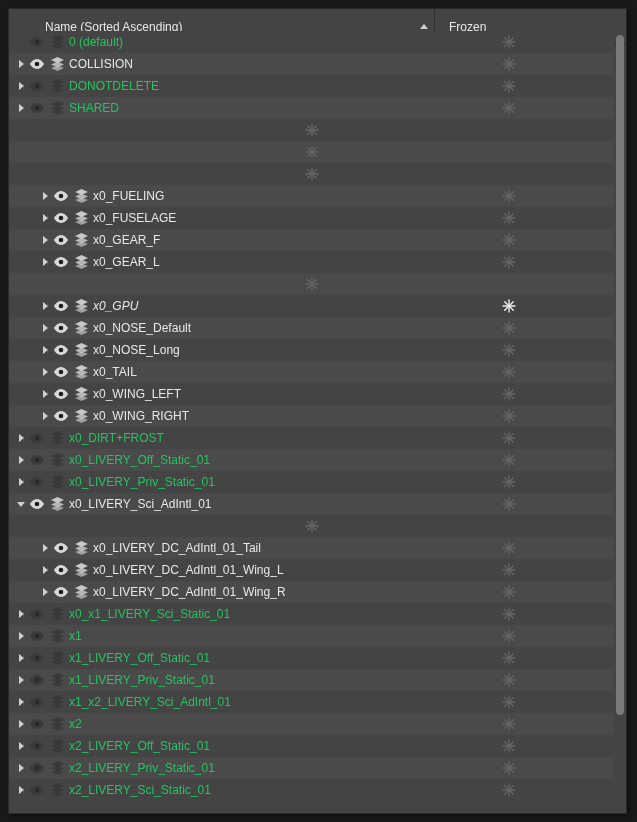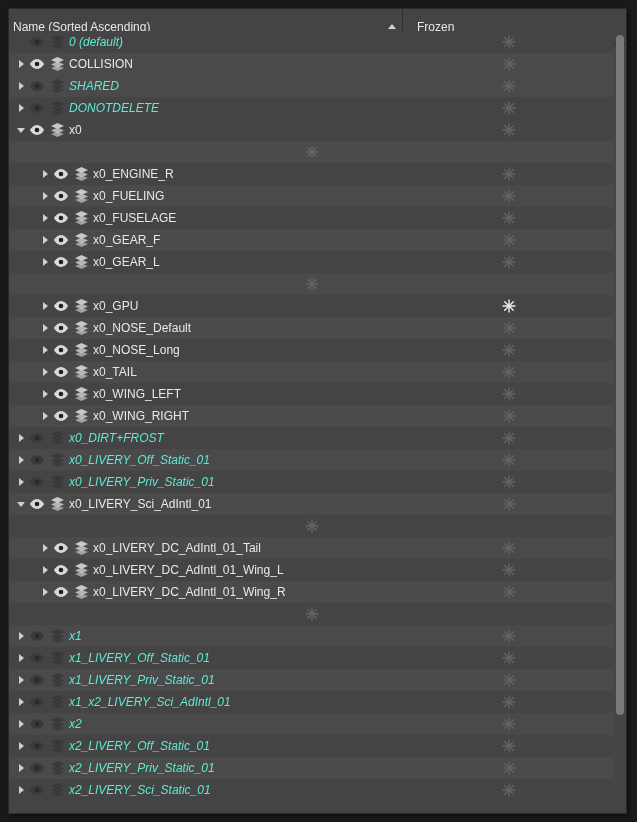--- a/index.html
+++ b/index.html
@@ -19,20 +19,21 @@
     width: 619px;
     height: 806px;
     position: relative;
     box-shadow: 2px 2px 6px rgba(0,0,0,0.5);
   }
   .header {
     display: flex;
     height: 36px;
     background: #444444;
     border-bottom: 1px solid #2f2f2f;
+    padding-left: 32px;
   }
   .header-name {
     flex: 0 0 394px;
     display: flex;
     align-items: center;
     justify-content: space-between;
     padding: 0 6px 0 4px;
     color: #e8e8e8;
     border-right: 1px solid #2f2f2f;
     cursor: pointer;
@@ -110,23 +111,23 @@
     height: 16px;
     flex-shrink: 0;
     margin: 0 4px 0 2px;
     cursor: pointer;
     display:flex;align-items:center;justify-content:center;
   }
   .label {
     white-space: nowrap;
     cursor: pointer;
   }
-  .label.dim { color: #5eead4; font-style: italic; }
+  .label.dim { color: #22c55e; }
   .label.bright { color: #e8e8e8; }
-  .label.italic { }
+  .label.italic { font-style: italic; }
   .frozen-cell {
     flex: 1;
     display: flex;
     align-items: center;
     justify-content: center;
     height: 100%;
   }
   .freeze {
     cursor: pointer;
     display:flex;align-items:center;justify-content:center;
@@ -227,20 +228,54 @@
     <g stroke="#646464" stroke-width="1.4" stroke-linecap="round">
       <line x1="7" y1="1" x2="7" y2="13"></line>
       <line x1="1" y1="7" x2="13" y2="7"></line>
       <line x1="2.7" y1="2.7" x2="11.3" y2="11.3"></line>
       <line x1="11.3" y1="2.7" x2="2.7" y2="11.3"></line>
     </g>
   </svg>
           </div>
         </div>
       </div>
+      <div class="row reg">
+        <div class="name-cell">
+          <div class="indent" style="width: 6px;"></div>
+          <div class="arrow">
+            <div class="arrow-right"></div>
+          </div>
+          <div class="eye">
+            <svg width="16" height="12" viewBox="0 0 16 12">
+    <path d="M8 1 C4 1 1.5 5 1 6 C1.5 7 4 11 8 11 C12 11 14.5 7 15 6 C14.5 5 12 1 8 1 Z" fill="#3a3a3a"></path>
+    <circle cx="8" cy="6" r="2.3" fill="#2a2a2a"></circle>
+  </svg>
+          </div>
+          <div class="layers">
+            <svg width="15" height="14" viewBox="0 0 15 14">
+    <path d="M7.5 0 L14 3 L7.5 6 L1 3 Z" fill="#383838"></path>
+    <path d="M7.5 4.5 L14 7.5 L7.5 10.5 L1 7.5 Z" fill="#383838" opacity="0.85"></path>
+    <path d="M7.5 8.5 L14 11 L7.5 14 L1 11 Z" fill="#383838" opacity="0.7"></path>
+  </svg>
+          </div>
+          <span class="label dim">DONOTDELETE</span>
+        </div>
+        <div class="frozen-cell">
+          <div class="freeze">
+            <svg width="14" height="14" viewBox="0 0 14 14">
+    <g stroke="#646464" stroke-width="1.4" stroke-linecap="round">
+      <line x1="7" y1="1" x2="7" y2="13"></line>
+      <line x1="1" y1="7" x2="13" y2="7"></line>
+      <line x1="2.7" y1="2.7" x2="11.3" y2="11.3"></line>
+      <line x1="11.3" y1="2.7" x2="2.7" y2="11.3"></line>
+    </g>
+  </svg>
+          </div>
+        </div>
+      </div>
       <div class="row alt">
         <div class="name-cell">
           <div class="indent" style="width: 6px;"></div>
           <div class="arrow">
             <div class="arrow-right"></div>
           </div>
           <div class="eye">
             <svg width="16" height="12" viewBox="0 0 16 12">
     <path d="M8 1 C4 1 1.5 5 1 6 C1.5 7 4 11 8 11 C12 11 14.5 7 15 6 C14.5 5 12 1 8 1 Z" fill="#3a3a3a"></path>
     <circle cx="8" cy="6" r="2.3" fill="#2a2a2a"></circle>
@@ -262,742 +297,688 @@
       <line x1="7" y1="1" x2="7" y2="13"></line>
       <line x1="1" y1="7" x2="13" y2="7"></line>
       <line x1="2.7" y1="2.7" x2="11.3" y2="11.3"></line>
       <line x1="11.3" y1="2.7" x2="2.7" y2="11.3"></line>
     </g>
   </svg>
           </div>
         </div>
       </div>
       <div class="row reg">
-        <div class="name-cell">
-          <div class="indent" style="width: 6px;"></div>
-          <div class="arrow">
-            <div class="arrow-right"></div>
-          </div>
-          <div class="eye">
-            <svg width="16" height="12" viewBox="0 0 16 12">
-    <path d="M8 1 C4 1 1.5 5 1 6 C1.5 7 4 11 8 11 C12 11 14.5 7 15 6 C14.5 5 12 1 8 1 Z" fill="#3a3a3a"></path>
-    <circle cx="8" cy="6" r="2.3" fill="#2a2a2a"></circle>
-  </svg>
-          </div>
-          <div class="layers">
-            <svg width="15" height="14" viewBox="0 0 15 14">
-    <path d="M7.5 0 L14 3 L7.5 6 L1 3 Z" fill="#383838"></path>
-    <path d="M7.5 4.5 L14 7.5 L7.5 10.5 L1 7.5 Z" fill="#383838" opacity="0.85"></path>
-    <path d="M7.5 8.5 L14 11 L7.5 14 L1 11 Z" fill="#383838" opacity="0.7"></path>
-  </svg>
-          </div>
-          <span class="label dim">DONOTDELETE</span>
-        </div>
-        <div class="frozen-cell">
-          <div class="freeze">
-            <svg width="14" height="14" viewBox="0 0 14 14">
-    <g stroke="#646464" stroke-width="1.4" stroke-linecap="round">
-      <line x1="7" y1="1" x2="7" y2="13"></line>
-      <line x1="1" y1="7" x2="13" y2="7"></line>
-      <line x1="2.7" y1="2.7" x2="11.3" y2="11.3"></line>
-      <line x1="11.3" y1="2.7" x2="2.7" y2="11.3"></line>
-    </g>
-  </svg>
-          </div>
-        </div>
-      </div>
-      <div class="row reg">
+        <div class="frozen-cell">
+          <div class="freeze">
+            <svg width="14" height="14" viewBox="0 0 14 14">
+    <g stroke="#646464" stroke-width="1.4" stroke-linecap="round">
+      <line x1="7" y1="1" x2="7" y2="13"></line>
+      <line x1="1" y1="7" x2="13" y2="7"></line>
+      <line x1="2.7" y1="2.7" x2="11.3" y2="11.3"></line>
+      <line x1="11.3" y1="2.7" x2="2.7" y2="11.3"></line>
+    </g>
+  </svg>
+          </div>
+        </div>
+      </div>
+      <div class="row alt">
+        <div class="frozen-cell">
+          <div class="freeze">
+            <svg width="14" height="14" viewBox="0 0 14 14">
+    <g stroke="#646464" stroke-width="1.4" stroke-linecap="round">
+      <line x1="7" y1="1" x2="7" y2="13"></line>
+      <line x1="1" y1="7" x2="13" y2="7"></line>
+      <line x1="2.7" y1="2.7" x2="11.3" y2="11.3"></line>
+      <line x1="11.3" y1="2.7" x2="2.7" y2="11.3"></line>
+    </g>
+  </svg>
+          </div>
+        </div>
+      </div>
+      <div class="row reg">
+        <div class="frozen-cell">
+          <div class="freeze">
+            <svg width="14" height="14" viewBox="0 0 14 14">
+    <g stroke="#646464" stroke-width="1.4" stroke-linecap="round">
+      <line x1="7" y1="1" x2="7" y2="13"></line>
+      <line x1="1" y1="7" x2="13" y2="7"></line>
+      <line x1="2.7" y1="2.7" x2="11.3" y2="11.3"></line>
+      <line x1="11.3" y1="2.7" x2="2.7" y2="11.3"></line>
+    </g>
+  </svg>
+          </div>
+        </div>
+      </div>
+      <div class="row alt">
+        <div class="name-cell">
+          <div class="indent" style="width: 30px;"></div>
+          <div class="arrow">
+            <div class="arrow-right"></div>
+          </div>
+          <div class="eye">
+            <svg width="16" height="12" viewBox="0 0 16 12">
+    <path d="M8 1 C4 1 1.5 5 1 6 C1.5 7 4 11 8 11 C12 11 14.5 7 15 6 C14.5 5 12 1 8 1 Z" fill="#d8d8d8"></path>
+    <circle cx="8" cy="6" r="2.3" fill="#1f1f1f"></circle>
+  </svg>
+          </div>
+          <div class="layers">
+            <svg width="15" height="14" viewBox="0 0 15 14">
+    <path d="M7.5 0 L14 3 L7.5 6 L1 3 Z" fill="#c8c8c8"></path>
+    <path d="M7.5 4.5 L14 7.5 L7.5 10.5 L1 7.5 Z" fill="#c8c8c8" opacity="0.85"></path>
+    <path d="M7.5 8.5 L14 11 L7.5 14 L1 11 Z" fill="#c8c8c8" opacity="0.7"></path>
+  </svg>
+          </div>
+          <span class="label bright">x0_FUELING</span>
+        </div>
+        <div class="frozen-cell">
+          <div class="freeze">
+            <svg width="14" height="14" viewBox="0 0 14 14">
+    <g stroke="#646464" stroke-width="1.4" stroke-linecap="round">
+      <line x1="7" y1="1" x2="7" y2="13"></line>
+      <line x1="1" y1="7" x2="13" y2="7"></line>
+      <line x1="2.7" y1="2.7" x2="11.3" y2="11.3"></line>
+      <line x1="11.3" y1="2.7" x2="2.7" y2="11.3"></line>
+    </g>
+  </svg>
+          </div>
+        </div>
+      </div>
+      <div class="row reg">
+        <div class="name-cell">
+          <div class="indent" style="width: 30px;"></div>
+          <div class="arrow">
+            <div class="arrow-right"></div>
+          </div>
+          <div class="eye">
+            <svg width="16" height="12" viewBox="0 0 16 12">
+    <path d="M8 1 C4 1 1.5 5 1 6 C1.5 7 4 11 8 11 C12 11 14.5 7 15 6 C14.5 5 12 1 8 1 Z" fill="#d8d8d8"></path>
+    <circle cx="8" cy="6" r="2.3" fill="#1f1f1f"></circle>
+  </svg>
+          </div>
+          <div class="layers">
+            <svg width="15" height="14" viewBox="0 0 15 14">
+    <path d="M7.5 0 L14 3 L7.5 6 L1 3 Z" fill="#c8c8c8"></path>
+    <path d="M7.5 4.5 L14 7.5 L7.5 10.5 L1 7.5 Z" fill="#c8c8c8" opacity="0.85"></path>
+    <path d="M7.5 8.5 L14 11 L7.5 14 L1 11 Z" fill="#c8c8c8" opacity="0.7"></path>
+  </svg>
+          </div>
+          <span class="label bright">x0_FUSELAGE</span>
+        </div>
+        <div class="frozen-cell">
+          <div class="freeze">
+            <svg width="14" height="14" viewBox="0 0 14 14">
+    <g stroke="#646464" stroke-width="1.4" stroke-linecap="round">
+      <line x1="7" y1="1" x2="7" y2="13"></line>
+      <line x1="1" y1="7" x2="13" y2="7"></line>
+      <line x1="2.7" y1="2.7" x2="11.3" y2="11.3"></line>
+      <line x1="11.3" y1="2.7" x2="2.7" y2="11.3"></line>
+    </g>
+  </svg>
+          </div>
+        </div>
+      </div>
+      <div class="row alt">
+        <div class="name-cell">
+          <div class="indent" style="width: 30px;"></div>
+          <div class="arrow">
+            <div class="arrow-right"></div>
+          </div>
+          <div class="eye">
+            <svg width="16" height="12" viewBox="0 0 16 12">
+    <path d="M8 1 C4 1 1.5 5 1 6 C1.5 7 4 11 8 11 C12 11 14.5 7 15 6 C14.5 5 12 1 8 1 Z" fill="#d8d8d8"></path>
+    <circle cx="8" cy="6" r="2.3" fill="#1f1f1f"></circle>
+  </svg>
+          </div>
+          <div class="layers">
+            <svg width="15" height="14" viewBox="0 0 15 14">
+    <path d="M7.5 0 L14 3 L7.5 6 L1 3 Z" fill="#c8c8c8"></path>
+    <path d="M7.5 4.5 L14 7.5 L7.5 10.5 L1 7.5 Z" fill="#c8c8c8" opacity="0.85"></path>
+    <path d="M7.5 8.5 L14 11 L7.5 14 L1 11 Z" fill="#c8c8c8" opacity="0.7"></path>
+  </svg>
+          </div>
+          <span class="label bright">x0_GEAR_F</span>
+        </div>
+        <div class="frozen-cell">
+          <div class="freeze">
+            <svg width="14" height="14" viewBox="0 0 14 14">
+    <g stroke="#646464" stroke-width="1.4" stroke-linecap="round">
+      <line x1="7" y1="1" x2="7" y2="13"></line>
+      <line x1="1" y1="7" x2="13" y2="7"></line>
+      <line x1="2.7" y1="2.7" x2="11.3" y2="11.3"></line>
+      <line x1="11.3" y1="2.7" x2="2.7" y2="11.3"></line>
+    </g>
+  </svg>
+          </div>
+        </div>
+      </div>
+      <div class="row reg">
+        <div class="name-cell">
+          <div class="indent" style="width: 30px;"></div>
+          <div class="arrow">
+            <div class="arrow-right"></div>
+          </div>
+          <div class="eye">
+            <svg width="16" height="12" viewBox="0 0 16 12">
+    <path d="M8 1 C4 1 1.5 5 1 6 C1.5 7 4 11 8 11 C12 11 14.5 7 15 6 C14.5 5 12 1 8 1 Z" fill="#d8d8d8"></path>
+    <circle cx="8" cy="6" r="2.3" fill="#1f1f1f"></circle>
+  </svg>
+          </div>
+          <div class="layers">
+            <svg width="15" height="14" viewBox="0 0 15 14">
+    <path d="M7.5 0 L14 3 L7.5 6 L1 3 Z" fill="#c8c8c8"></path>
+    <path d="M7.5 4.5 L14 7.5 L7.5 10.5 L1 7.5 Z" fill="#c8c8c8" opacity="0.85"></path>
+    <path d="M7.5 8.5 L14 11 L7.5 14 L1 11 Z" fill="#c8c8c8" opacity="0.7"></path>
+  </svg>
+          </div>
+          <span class="label bright">x0_GEAR_L</span>
+        </div>
+        <div class="frozen-cell">
+          <div class="freeze">
+            <svg width="14" height="14" viewBox="0 0 14 14">
+    <g stroke="#646464" stroke-width="1.4" stroke-linecap="round">
+      <line x1="7" y1="1" x2="7" y2="13"></line>
+      <line x1="1" y1="7" x2="13" y2="7"></line>
+      <line x1="2.7" y1="2.7" x2="11.3" y2="11.3"></line>
+      <line x1="11.3" y1="2.7" x2="2.7" y2="11.3"></line>
+    </g>
+  </svg>
+          </div>
+        </div>
+      </div>
+      <div class="row alt">
+        <div class="frozen-cell">
+          <div class="freeze">
+            <svg width="14" height="14" viewBox="0 0 14 14">
+    <g stroke="#646464" stroke-width="1.4" stroke-linecap="round">
+      <line x1="7" y1="1" x2="7" y2="13"></line>
+      <line x1="1" y1="7" x2="13" y2="7"></line>
+      <line x1="2.7" y1="2.7" x2="11.3" y2="11.3"></line>
+      <line x1="11.3" y1="2.7" x2="2.7" y2="11.3"></line>
+    </g>
+  </svg>
+          </div>
+        </div>
+      </div>
+      <div class="row reg">
+        <div class="name-cell">
+          <div class="indent" style="width: 30px;"></div>
+          <div class="arrow">
+            <div class="arrow-right"></div>
+          </div>
+          <div class="eye">
+            <svg width="16" height="12" viewBox="0 0 16 12">
+    <path d="M8 1 C4 1 1.5 5 1 6 C1.5 7 4 11 8 11 C12 11 14.5 7 15 6 C14.5 5 12 1 8 1 Z" fill="#d8d8d8"></path>
+    <circle cx="8" cy="6" r="2.3" fill="#1f1f1f"></circle>
+  </svg>
+          </div>
+          <div class="layers">
+            <svg width="15" height="14" viewBox="0 0 15 14">
+    <path d="M7.5 0 L14 3 L7.5 6 L1 3 Z" fill="#c8c8c8"></path>
+    <path d="M7.5 4.5 L14 7.5 L7.5 10.5 L1 7.5 Z" fill="#c8c8c8" opacity="0.85"></path>
+    <path d="M7.5 8.5 L14 11 L7.5 14 L1 11 Z" fill="#c8c8c8" opacity="0.7"></path>
+  </svg>
+          </div>
+          <span class="label bright italic">x0_GPU</span>
+        </div>
+        <div class="frozen-cell">
+          <div class="freeze">
+            <svg width="14" height="14" viewBox="0 0 14 14">
+    <g stroke="#ececec" stroke-width="1.4" stroke-linecap="round">
+      <line x1="7" y1="1" x2="7" y2="13"></line>
+      <line x1="1" y1="7" x2="13" y2="7"></line>
+      <line x1="2.7" y1="2.7" x2="11.3" y2="11.3"></line>
+      <line x1="11.3" y1="2.7" x2="2.7" y2="11.3"></line>
+    </g>
+  </svg>
+          </div>
+        </div>
+      </div>
+      <div class="row alt">
+        <div class="name-cell">
+          <div class="indent" style="width: 30px;"></div>
+          <div class="arrow">
+            <div class="arrow-right"></div>
+          </div>
+          <div class="eye">
+            <svg width="16" height="12" viewBox="0 0 16 12">
+    <path d="M8 1 C4 1 1.5 5 1 6 C1.5 7 4 11 8 11 C12 11 14.5 7 15 6 C14.5 5 12 1 8 1 Z" fill="#d8d8d8"></path>
+    <circle cx="8" cy="6" r="2.3" fill="#1f1f1f"></circle>
+  </svg>
+          </div>
+          <div class="layers">
+            <svg width="15" height="14" viewBox="0 0 15 14">
+    <path d="M7.5 0 L14 3 L7.5 6 L1 3 Z" fill="#c8c8c8"></path>
+    <path d="M7.5 4.5 L14 7.5 L7.5 10.5 L1 7.5 Z" fill="#c8c8c8" opacity="0.85"></path>
+    <path d="M7.5 8.5 L14 11 L7.5 14 L1 11 Z" fill="#c8c8c8" opacity="0.7"></path>
+  </svg>
+          </div>
+          <span class="label bright">x0_NOSE_Default</span>
+        </div>
+        <div class="frozen-cell">
+          <div class="freeze">
+            <svg width="14" height="14" viewBox="0 0 14 14">
+    <g stroke="#646464" stroke-width="1.4" stroke-linecap="round">
+      <line x1="7" y1="1" x2="7" y2="13"></line>
+      <line x1="1" y1="7" x2="13" y2="7"></line>
+      <line x1="2.7" y1="2.7" x2="11.3" y2="11.3"></line>
+      <line x1="11.3" y1="2.7" x2="2.7" y2="11.3"></line>
+    </g>
+  </svg>
+          </div>
+        </div>
+      </div>
+      <div class="row reg">
+        <div class="name-cell">
+          <div class="indent" style="width: 30px;"></div>
+          <div class="arrow">
+            <div class="arrow-right"></div>
+          </div>
+          <div class="eye">
+            <svg width="16" height="12" viewBox="0 0 16 12">
+    <path d="M8 1 C4 1 1.5 5 1 6 C1.5 7 4 11 8 11 C12 11 14.5 7 15 6 C14.5 5 12 1 8 1 Z" fill="#d8d8d8"></path>
+    <circle cx="8" cy="6" r="2.3" fill="#1f1f1f"></circle>
+  </svg>
+          </div>
+          <div class="layers">
+            <svg width="15" height="14" viewBox="0 0 15 14">
+    <path d="M7.5 0 L14 3 L7.5 6 L1 3 Z" fill="#c8c8c8"></path>
+    <path d="M7.5 4.5 L14 7.5 L7.5 10.5 L1 7.5 Z" fill="#c8c8c8" opacity="0.85"></path>
+    <path d="M7.5 8.5 L14 11 L7.5 14 L1 11 Z" fill="#c8c8c8" opacity="0.7"></path>
+  </svg>
+          </div>
+          <span class="label bright">x0_NOSE_Long</span>
+        </div>
+        <div class="frozen-cell">
+          <div class="freeze">
+            <svg width="14" height="14" viewBox="0 0 14 14">
+    <g stroke="#646464" stroke-width="1.4" stroke-linecap="round">
+      <line x1="7" y1="1" x2="7" y2="13"></line>
+      <line x1="1" y1="7" x2="13" y2="7"></line>
+      <line x1="2.7" y1="2.7" x2="11.3" y2="11.3"></line>
+      <line x1="11.3" y1="2.7" x2="2.7" y2="11.3"></line>
+    </g>
+  </svg>
+          </div>
+        </div>
+      </div>
+      <div class="row alt">
+        <div class="name-cell">
+          <div class="indent" style="width: 30px;"></div>
+          <div class="arrow">
+            <div class="arrow-right"></div>
+          </div>
+          <div class="eye">
+            <svg width="16" height="12" viewBox="0 0 16 12">
+    <path d="M8 1 C4 1 1.5 5 1 6 C1.5 7 4 11 8 11 C12 11 14.5 7 15 6 C14.5 5 12 1 8 1 Z" fill="#d8d8d8"></path>
+    <circle cx="8" cy="6" r="2.3" fill="#1f1f1f"></circle>
+  </svg>
+          </div>
+          <div class="layers">
+            <svg width="15" height="14" viewBox="0 0 15 14">
+    <path d="M7.5 0 L14 3 L7.5 6 L1 3 Z" fill="#c8c8c8"></path>
+    <path d="M7.5 4.5 L14 7.5 L7.5 10.5 L1 7.5 Z" fill="#c8c8c8" opacity="0.85"></path>
+    <path d="M7.5 8.5 L14 11 L7.5 14 L1 11 Z" fill="#c8c8c8" opacity="0.7"></path>
+  </svg>
+          </div>
+          <span class="label bright">x0_TAIL</span>
+        </div>
+        <div class="frozen-cell">
+          <div class="freeze">
+            <svg width="14" height="14" viewBox="0 0 14 14">
+    <g stroke="#646464" stroke-width="1.4" stroke-linecap="round">
+      <line x1="7" y1="1" x2="7" y2="13"></line>
+      <line x1="1" y1="7" x2="13" y2="7"></line>
+      <line x1="2.7" y1="2.7" x2="11.3" y2="11.3"></line>
+      <line x1="11.3" y1="2.7" x2="2.7" y2="11.3"></line>
+    </g>
+  </svg>
+          </div>
+        </div>
+      </div>
+      <div class="row reg">
+        <div class="name-cell">
+          <div class="indent" style="width: 30px;"></div>
+          <div class="arrow">
+            <div class="arrow-right"></div>
+          </div>
+          <div class="eye">
+            <svg width="16" height="12" viewBox="0 0 16 12">
+    <path d="M8 1 C4 1 1.5 5 1 6 C1.5 7 4 11 8 11 C12 11 14.5 7 15 6 C14.5 5 12 1 8 1 Z" fill="#d8d8d8"></path>
+    <circle cx="8" cy="6" r="2.3" fill="#1f1f1f"></circle>
+  </svg>
+          </div>
+          <div class="layers">
+            <svg width="15" height="14" viewBox="0 0 15 14">
+    <path d="M7.5 0 L14 3 L7.5 6 L1 3 Z" fill="#c8c8c8"></path>
+    <path d="M7.5 4.5 L14 7.5 L7.5 10.5 L1 7.5 Z" fill="#c8c8c8" opacity="0.85"></path>
+    <path d="M7.5 8.5 L14 11 L7.5 14 L1 11 Z" fill="#c8c8c8" opacity="0.7"></path>
+  </svg>
+          </div>
+          <span class="label bright">x0_WING_LEFT</span>
+        </div>
+        <div class="frozen-cell">
+          <div class="freeze">
+            <svg width="14" height="14" viewBox="0 0 14 14">
+    <g stroke="#646464" stroke-width="1.4" stroke-linecap="round">
+      <line x1="7" y1="1" x2="7" y2="13"></line>
+      <line x1="1" y1="7" x2="13" y2="7"></line>
+      <line x1="2.7" y1="2.7" x2="11.3" y2="11.3"></line>
+      <line x1="11.3" y1="2.7" x2="2.7" y2="11.3"></line>
+    </g>
+  </svg>
+          </div>
+        </div>
+      </div>
+      <div class="row alt">
+        <div class="name-cell">
+          <div class="indent" style="width: 30px;"></div>
+          <div class="arrow">
+            <div class="arrow-right"></div>
+          </div>
+          <div class="eye">
+            <svg width="16" height="12" viewBox="0 0 16 12">
+    <path d="M8 1 C4 1 1.5 5 1 6 C1.5 7 4 11 8 11 C12 11 14.5 7 15 6 C14.5 5 12 1 8 1 Z" fill="#d8d8d8"></path>
+    <circle cx="8" cy="6" r="2.3" fill="#1f1f1f"></circle>
+  </svg>
+          </div>
+          <div class="layers">
+            <svg width="15" height="14" viewBox="0 0 15 14">
+    <path d="M7.5 0 L14 3 L7.5 6 L1 3 Z" fill="#c8c8c8"></path>
+    <path d="M7.5 4.5 L14 7.5 L7.5 10.5 L1 7.5 Z" fill="#c8c8c8" opacity="0.85"></path>
+    <path d="M7.5 8.5 L14 11 L7.5 14 L1 11 Z" fill="#c8c8c8" opacity="0.7"></path>
+  </svg>
+          </div>
+          <span class="label bright">x0_WING_RIGHT</span>
+        </div>
+        <div class="frozen-cell">
+          <div class="freeze">
+            <svg width="14" height="14" viewBox="0 0 14 14">
+    <g stroke="#646464" stroke-width="1.4" stroke-linecap="round">
+      <line x1="7" y1="1" x2="7" y2="13"></line>
+      <line x1="1" y1="7" x2="13" y2="7"></line>
+      <line x1="2.7" y1="2.7" x2="11.3" y2="11.3"></line>
+      <line x1="11.3" y1="2.7" x2="2.7" y2="11.3"></line>
+    </g>
+  </svg>
+          </div>
+        </div>
+      </div>
+      <div class="row reg">
+        <div class="name-cell">
+          <div class="indent" style="width: 6px;"></div>
+          <div class="arrow">
+            <div class="arrow-right"></div>
+          </div>
+          <div class="eye">
+            <svg width="16" height="12" viewBox="0 0 16 12">
+    <path d="M8 1 C4 1 1.5 5 1 6 C1.5 7 4 11 8 11 C12 11 14.5 7 15 6 C14.5 5 12 1 8 1 Z" fill="#3a3a3a"></path>
+    <circle cx="8" cy="6" r="2.3" fill="#2a2a2a"></circle>
+  </svg>
+          </div>
+          <div class="layers">
+            <svg width="15" height="14" viewBox="0 0 15 14">
+    <path d="M7.5 0 L14 3 L7.5 6 L1 3 Z" fill="#383838"></path>
+    <path d="M7.5 4.5 L14 7.5 L7.5 10.5 L1 7.5 Z" fill="#383838" opacity="0.85"></path>
+    <path d="M7.5 8.5 L14 11 L7.5 14 L1 11 Z" fill="#383838" opacity="0.7"></path>
+  </svg>
+          </div>
+          <span class="label dim">x0_DIRT+FROST</span>
+        </div>
+        <div class="frozen-cell">
+          <div class="freeze">
+            <svg width="14" height="14" viewBox="0 0 14 14">
+    <g stroke="#646464" stroke-width="1.4" stroke-linecap="round">
+      <line x1="7" y1="1" x2="7" y2="13"></line>
+      <line x1="1" y1="7" x2="13" y2="7"></line>
+      <line x1="2.7" y1="2.7" x2="11.3" y2="11.3"></line>
+      <line x1="11.3" y1="2.7" x2="2.7" y2="11.3"></line>
+    </g>
+  </svg>
+          </div>
+        </div>
+      </div>
+      <div class="row alt">
+        <div class="name-cell">
+          <div class="indent" style="width: 6px;"></div>
+          <div class="arrow">
+            <div class="arrow-right"></div>
+          </div>
+          <div class="eye">
+            <svg width="16" height="12" viewBox="0 0 16 12">
+    <path d="M8 1 C4 1 1.5 5 1 6 C1.5 7 4 11 8 11 C12 11 14.5 7 15 6 C14.5 5 12 1 8 1 Z" fill="#3a3a3a"></path>
+    <circle cx="8" cy="6" r="2.3" fill="#2a2a2a"></circle>
+  </svg>
+          </div>
+          <div class="layers">
+            <svg width="15" height="14" viewBox="0 0 15 14">
+    <path d="M7.5 0 L14 3 L7.5 6 L1 3 Z" fill="#383838"></path>
+    <path d="M7.5 4.5 L14 7.5 L7.5 10.5 L1 7.5 Z" fill="#383838" opacity="0.85"></path>
+    <path d="M7.5 8.5 L14 11 L7.5 14 L1 11 Z" fill="#383838" opacity="0.7"></path>
+  </svg>
+          </div>
+          <span class="label dim">x0_LIVERY_Off_Static_01</span>
+        </div>
+        <div class="frozen-cell">
+          <div class="freeze">
+            <svg width="14" height="14" viewBox="0 0 14 14">
+    <g stroke="#646464" stroke-width="1.4" stroke-linecap="round">
+      <line x1="7" y1="1" x2="7" y2="13"></line>
+      <line x1="1" y1="7" x2="13" y2="7"></line>
+      <line x1="2.7" y1="2.7" x2="11.3" y2="11.3"></line>
+      <line x1="11.3" y1="2.7" x2="2.7" y2="11.3"></line>
+    </g>
+  </svg>
+          </div>
+        </div>
+      </div>
+      <div class="row reg">
+        <div class="name-cell">
+          <div class="indent" style="width: 6px;"></div>
+          <div class="arrow">
+            <div class="arrow-right"></div>
+          </div>
+          <div class="eye">
+            <svg width="16" height="12" viewBox="0 0 16 12">
+    <path d="M8 1 C4 1 1.5 5 1 6 C1.5 7 4 11 8 11 C12 11 14.5 7 15 6 C14.5 5 12 1 8 1 Z" fill="#3a3a3a"></path>
+    <circle cx="8" cy="6" r="2.3" fill="#2a2a2a"></circle>
+  </svg>
+          </div>
+          <div class="layers">
+            <svg width="15" height="14" viewBox="0 0 15 14">
+    <path d="M7.5 0 L14 3 L7.5 6 L1 3 Z" fill="#383838"></path>
+    <path d="M7.5 4.5 L14 7.5 L7.5 10.5 L1 7.5 Z" fill="#383838" opacity="0.85"></path>
+    <path d="M7.5 8.5 L14 11 L7.5 14 L1 11 Z" fill="#383838" opacity="0.7"></path>
+  </svg>
+          </div>
+          <span class="label dim">x0_LIVERY_Priv_Static_01</span>
+        </div>
+        <div class="frozen-cell">
+          <div class="freeze">
+            <svg width="14" height="14" viewBox="0 0 14 14">
+    <g stroke="#646464" stroke-width="1.4" stroke-linecap="round">
+      <line x1="7" y1="1" x2="7" y2="13"></line>
+      <line x1="1" y1="7" x2="13" y2="7"></line>
+      <line x1="2.7" y1="2.7" x2="11.3" y2="11.3"></line>
+      <line x1="11.3" y1="2.7" x2="2.7" y2="11.3"></line>
+    </g>
+  </svg>
+          </div>
+        </div>
+      </div>
+      <div class="row alt">
         <div class="name-cell">
           <div class="indent" style="width: 6px;"></div>
           <div class="arrow">
             <div class="arrow-down"></div>
           </div>
           <div class="eye">
             <svg width="16" height="12" viewBox="0 0 16 12">
     <path d="M8 1 C4 1 1.5 5 1 6 C1.5 7 4 11 8 11 C12 11 14.5 7 15 6 C14.5 5 12 1 8 1 Z" fill="#d8d8d8"></path>
     <circle cx="8" cy="6" r="2.3" fill="#1f1f1f"></circle>
   </svg>
           </div>
           <div class="layers">
             <svg width="15" height="14" viewBox="0 0 15 14">
     <path d="M7.5 0 L14 3 L7.5 6 L1 3 Z" fill="#c8c8c8"></path>
     <path d="M7.5 4.5 L14 7.5 L7.5 10.5 L1 7.5 Z" fill="#c8c8c8" opacity="0.85"></path>
     <path d="M7.5 8.5 L14 11 L7.5 14 L1 11 Z" fill="#c8c8c8" opacity="0.7"></path>
   </svg>
           </div>
-          <span class="label bright">x0</span>
-        </div>
-        <div class="frozen-cell">
-          <div class="freeze">
-            <svg width="14" height="14" viewBox="0 0 14 14">
-    <g stroke="#646464" stroke-width="1.4" stroke-linecap="round">
-      <line x1="7" y1="1" x2="7" y2="13"></line>
-      <line x1="1" y1="7" x2="13" y2="7"></line>
-      <line x1="2.7" y1="2.7" x2="11.3" y2="11.3"></line>
-      <line x1="11.3" y1="2.7" x2="2.7" y2="11.3"></line>
-    </g>
-  </svg>
-          </div>
-        </div>
-      </div>
-      <div class="row alt">
-        <div class="frozen-cell">
-          <div class="freeze">
-            <svg width="14" height="14" viewBox="0 0 14 14">
-    <g stroke="#646464" stroke-width="1.4" stroke-linecap="round">
-      <line x1="7" y1="1" x2="7" y2="13"></line>
-      <line x1="1" y1="7" x2="13" y2="7"></line>
-      <line x1="2.7" y1="2.7" x2="11.3" y2="11.3"></line>
-      <line x1="11.3" y1="2.7" x2="2.7" y2="11.3"></line>
-    </g>
-  </svg>
-          </div>
-        </div>
-      </div>
-      <div class="row reg">
+          <span class="label bright">x0_LIVERY_Sci_AdIntl_01</span>
+        </div>
+        <div class="frozen-cell">
+          <div class="freeze">
+            <svg width="14" height="14" viewBox="0 0 14 14">
+    <g stroke="#646464" stroke-width="1.4" stroke-linecap="round">
+      <line x1="7" y1="1" x2="7" y2="13"></line>
+      <line x1="1" y1="7" x2="13" y2="7"></line>
+      <line x1="2.7" y1="2.7" x2="11.3" y2="11.3"></line>
+      <line x1="11.3" y1="2.7" x2="2.7" y2="11.3"></line>
+    </g>
+  </svg>
+          </div>
+        </div>
+      </div>
+      <div class="row reg">
+        <div class="frozen-cell">
+          <div class="freeze">
+            <svg width="14" height="14" viewBox="0 0 14 14">
+    <g stroke="#646464" stroke-width="1.4" stroke-linecap="round">
+      <line x1="7" y1="1" x2="7" y2="13"></line>
+      <line x1="1" y1="7" x2="13" y2="7"></line>
+      <line x1="2.7" y1="2.7" x2="11.3" y2="11.3"></line>
+      <line x1="11.3" y1="2.7" x2="2.7" y2="11.3"></line>
+    </g>
+  </svg>
+          </div>
+        </div>
+      </div>
+      <div class="row alt">
         <div class="name-cell">
           <div class="indent" style="width: 30px;"></div>
           <div class="arrow">
             <div class="arrow-right"></div>
           </div>
           <div class="eye">
             <svg width="16" height="12" viewBox="0 0 16 12">
     <path d="M8 1 C4 1 1.5 5 1 6 C1.5 7 4 11 8 11 C12 11 14.5 7 15 6 C14.5 5 12 1 8 1 Z" fill="#d8d8d8"></path>
     <circle cx="8" cy="6" r="2.3" fill="#1f1f1f"></circle>
   </svg>
           </div>
           <div class="layers">
             <svg width="15" height="14" viewBox="0 0 15 14">
     <path d="M7.5 0 L14 3 L7.5 6 L1 3 Z" fill="#c8c8c8"></path>
     <path d="M7.5 4.5 L14 7.5 L7.5 10.5 L1 7.5 Z" fill="#c8c8c8" opacity="0.85"></path>
     <path d="M7.5 8.5 L14 11 L7.5 14 L1 11 Z" fill="#c8c8c8" opacity="0.7"></path>
   </svg>
           </div>
-          <span class="label bright">x0_ENGINE_R</span>
-        </div>
-        <div class="frozen-cell">
-          <div class="freeze">
-            <svg width="14" height="14" viewBox="0 0 14 14">
-    <g stroke="#646464" stroke-width="1.4" stroke-linecap="round">
-      <line x1="7" y1="1" x2="7" y2="13"></line>
-      <line x1="1" y1="7" x2="13" y2="7"></line>
-      <line x1="2.7" y1="2.7" x2="11.3" y2="11.3"></line>
-      <line x1="11.3" y1="2.7" x2="2.7" y2="11.3"></line>
-    </g>
-  </svg>
-          </div>
-        </div>
-      </div>
-      <div class="row alt">
+          <span class="label bright">x0_LIVERY_DC_AdIntl_01_Tail</span>
+        </div>
+        <div class="frozen-cell">
+          <div class="freeze">
+            <svg width="14" height="14" viewBox="0 0 14 14">
+    <g stroke="#646464" stroke-width="1.4" stroke-linecap="round">
+      <line x1="7" y1="1" x2="7" y2="13"></line>
+      <line x1="1" y1="7" x2="13" y2="7"></line>
+      <line x1="2.7" y1="2.7" x2="11.3" y2="11.3"></line>
+      <line x1="11.3" y1="2.7" x2="2.7" y2="11.3"></line>
+    </g>
+  </svg>
+          </div>
+        </div>
+      </div>
+      <div class="row reg">
         <div class="name-cell">
           <div class="indent" style="width: 30px;"></div>
           <div class="arrow">
             <div class="arrow-right"></div>
           </div>
           <div class="eye">
             <svg width="16" height="12" viewBox="0 0 16 12">
     <path d="M8 1 C4 1 1.5 5 1 6 C1.5 7 4 11 8 11 C12 11 14.5 7 15 6 C14.5 5 12 1 8 1 Z" fill="#d8d8d8"></path>
     <circle cx="8" cy="6" r="2.3" fill="#1f1f1f"></circle>
   </svg>
           </div>
           <div class="layers">
             <svg width="15" height="14" viewBox="0 0 15 14">
     <path d="M7.5 0 L14 3 L7.5 6 L1 3 Z" fill="#c8c8c8"></path>
     <path d="M7.5 4.5 L14 7.5 L7.5 10.5 L1 7.5 Z" fill="#c8c8c8" opacity="0.85"></path>
     <path d="M7.5 8.5 L14 11 L7.5 14 L1 11 Z" fill="#c8c8c8" opacity="0.7"></path>
   </svg>
           </div>
-          <span class="label bright">x0_FUELING</span>
-        </div>
-        <div class="frozen-cell">
-          <div class="freeze">
-            <svg width="14" height="14" viewBox="0 0 14 14">
-    <g stroke="#646464" stroke-width="1.4" stroke-linecap="round">
-      <line x1="7" y1="1" x2="7" y2="13"></line>
-      <line x1="1" y1="7" x2="13" y2="7"></line>
-      <line x1="2.7" y1="2.7" x2="11.3" y2="11.3"></line>
-      <line x1="11.3" y1="2.7" x2="2.7" y2="11.3"></line>
-    </g>
-  </svg>
-          </div>
-        </div>
-      </div>
-      <div class="row reg">
+          <span class="label bright">x0_LIVERY_DC_AdIntl_01_Wing_L</span>
+        </div>
+        <div class="frozen-cell">
+          <div class="freeze">
+            <svg width="14" height="14" viewBox="0 0 14 14">
+    <g stroke="#646464" stroke-width="1.4" stroke-linecap="round">
+      <line x1="7" y1="1" x2="7" y2="13"></line>
+      <line x1="1" y1="7" x2="13" y2="7"></line>
+      <line x1="2.7" y1="2.7" x2="11.3" y2="11.3"></line>
+      <line x1="11.3" y1="2.7" x2="2.7" y2="11.3"></line>
+    </g>
+  </svg>
+          </div>
+        </div>
+      </div>
+      <div class="row alt">
         <div class="name-cell">
           <div class="indent" style="width: 30px;"></div>
           <div class="arrow">
             <div class="arrow-right"></div>
           </div>
           <div class="eye">
             <svg width="16" height="12" viewBox="0 0 16 12">
     <path d="M8 1 C4 1 1.5 5 1 6 C1.5 7 4 11 8 11 C12 11 14.5 7 15 6 C14.5 5 12 1 8 1 Z" fill="#d8d8d8"></path>
     <circle cx="8" cy="6" r="2.3" fill="#1f1f1f"></circle>
   </svg>
           </div>
           <div class="layers">
             <svg width="15" height="14" viewBox="0 0 15 14">
     <path d="M7.5 0 L14 3 L7.5 6 L1 3 Z" fill="#c8c8c8"></path>
     <path d="M7.5 4.5 L14 7.5 L7.5 10.5 L1 7.5 Z" fill="#c8c8c8" opacity="0.85"></path>
     <path d="M7.5 8.5 L14 11 L7.5 14 L1 11 Z" fill="#c8c8c8" opacity="0.7"></path>
   </svg>
           </div>
-          <span class="label bright">x0_FUSELAGE</span>
-        </div>
-        <div class="frozen-cell">
-          <div class="freeze">
-            <svg width="14" height="14" viewBox="0 0 14 14">
-    <g stroke="#646464" stroke-width="1.4" stroke-linecap="round">
-      <line x1="7" y1="1" x2="7" y2="13"></line>
-      <line x1="1" y1="7" x2="13" y2="7"></line>
-      <line x1="2.7" y1="2.7" x2="11.3" y2="11.3"></line>
-      <line x1="11.3" y1="2.7" x2="2.7" y2="11.3"></line>
-    </g>
-  </svg>
-          </div>
-        </div>
-      </div>
-      <div class="row alt">
-        <div class="name-cell">
-          <div class="indent" style="width: 30px;"></div>
-          <div class="arrow">
-            <div class="arrow-right"></div>
-          </div>
-          <div class="eye">
-            <svg width="16" height="12" viewBox="0 0 16 12">
-    <path d="M8 1 C4 1 1.5 5 1 6 C1.5 7 4 11 8 11 C12 11 14.5 7 15 6 C14.5 5 12 1 8 1 Z" fill="#d8d8d8"></path>
-    <circle cx="8" cy="6" r="2.3" fill="#1f1f1f"></circle>
-  </svg>
-          </div>
-          <div class="layers">
-            <svg width="15" height="14" viewBox="0 0 15 14">
-    <path d="M7.5 0 L14 3 L7.5 6 L1 3 Z" fill="#c8c8c8"></path>
-    <path d="M7.5 4.5 L14 7.5 L7.5 10.5 L1 7.5 Z" fill="#c8c8c8" opacity="0.85"></path>
-    <path d="M7.5 8.5 L14 11 L7.5 14 L1 11 Z" fill="#c8c8c8" opacity="0.7"></path>
-  </svg>
-          </div>
-          <span class="label bright">x0_GEAR_F</span>
-        </div>
-        <div class="frozen-cell">
-          <div class="freeze">
-            <svg width="14" height="14" viewBox="0 0 14 14">
-    <g stroke="#646464" stroke-width="1.4" stroke-linecap="round">
-      <line x1="7" y1="1" x2="7" y2="13"></line>
-      <line x1="1" y1="7" x2="13" y2="7"></line>
-      <line x1="2.7" y1="2.7" x2="11.3" y2="11.3"></line>
-      <line x1="11.3" y1="2.7" x2="2.7" y2="11.3"></line>
-    </g>
-  </svg>
-          </div>
-        </div>
-      </div>
-      <div class="row reg">
-        <div class="name-cell">
-          <div class="indent" style="width: 30px;"></div>
-          <div class="arrow">
-            <div class="arrow-right"></div>
-          </div>
-          <div class="eye">
-            <svg width="16" height="12" viewBox="0 0 16 12">
-    <path d="M8 1 C4 1 1.5 5 1 6 C1.5 7 4 11 8 11 C12 11 14.5 7 15 6 C14.5 5 12 1 8 1 Z" fill="#d8d8d8"></path>
-    <circle cx="8" cy="6" r="2.3" fill="#1f1f1f"></circle>
-  </svg>
-          </div>
-          <div class="layers">
-            <svg width="15" height="14" viewBox="0 0 15 14">
-    <path d="M7.5 0 L14 3 L7.5 6 L1 3 Z" fill="#c8c8c8"></path>
-    <path d="M7.5 4.5 L14 7.5 L7.5 10.5 L1 7.5 Z" fill="#c8c8c8" opacity="0.85"></path>
-    <path d="M7.5 8.5 L14 11 L7.5 14 L1 11 Z" fill="#c8c8c8" opacity="0.7"></path>
-  </svg>
-          </div>
-          <span class="label bright">x0_GEAR_L</span>
-        </div>
-        <div class="frozen-cell">
-          <div class="freeze">
-            <svg width="14" height="14" viewBox="0 0 14 14">
-    <g stroke="#646464" stroke-width="1.4" stroke-linecap="round">
-      <line x1="7" y1="1" x2="7" y2="13"></line>
-      <line x1="1" y1="7" x2="13" y2="7"></line>
-      <line x1="2.7" y1="2.7" x2="11.3" y2="11.3"></line>
-      <line x1="11.3" y1="2.7" x2="2.7" y2="11.3"></line>
-    </g>
-  </svg>
-          </div>
-        </div>
-      </div>
-      <div class="row alt">
-        <div class="frozen-cell">
-          <div class="freeze">
-            <svg width="14" height="14" viewBox="0 0 14 14">
-    <g stroke="#646464" stroke-width="1.4" stroke-linecap="round">
-      <line x1="7" y1="1" x2="7" y2="13"></line>
-      <line x1="1" y1="7" x2="13" y2="7"></line>
-      <line x1="2.7" y1="2.7" x2="11.3" y2="11.3"></line>
-      <line x1="11.3" y1="2.7" x2="2.7" y2="11.3"></line>
-    </g>
-  </svg>
-          </div>
-        </div>
-      </div>
-      <div class="row reg">
-        <div class="name-cell">
-          <div class="indent" style="width: 30px;"></div>
-          <div class="arrow">
-            <div class="arrow-right"></div>
-          </div>
-          <div class="eye">
-            <svg width="16" height="12" viewBox="0 0 16 12">
-    <path d="M8 1 C4 1 1.5 5 1 6 C1.5 7 4 11 8 11 C12 11 14.5 7 15 6 C14.5 5 12 1 8 1 Z" fill="#d8d8d8"></path>
-    <circle cx="8" cy="6" r="2.3" fill="#1f1f1f"></circle>
-  </svg>
-          </div>
-          <div class="layers">
-            <svg width="15" height="14" viewBox="0 0 15 14">
-    <path d="M7.5 0 L14 3 L7.5 6 L1 3 Z" fill="#c8c8c8"></path>
-    <path d="M7.5 4.5 L14 7.5 L7.5 10.5 L1 7.5 Z" fill="#c8c8c8" opacity="0.85"></path>
-    <path d="M7.5 8.5 L14 11 L7.5 14 L1 11 Z" fill="#c8c8c8" opacity="0.7"></path>
-  </svg>
-          </div>
-          <span class="label bright italic">x0_GPU</span>
-        </div>
-        <div class="frozen-cell">
-          <div class="freeze">
-            <svg width="14" height="14" viewBox="0 0 14 14">
-    <g stroke="#ececec" stroke-width="1.4" stroke-linecap="round">
-      <line x1="7" y1="1" x2="7" y2="13"></line>
-      <line x1="1" y1="7" x2="13" y2="7"></line>
-      <line x1="2.7" y1="2.7" x2="11.3" y2="11.3"></line>
-      <line x1="11.3" y1="2.7" x2="2.7" y2="11.3"></line>
-    </g>
-  </svg>
-          </div>
-        </div>
-      </div>
-      <div class="row alt">
-        <div class="name-cell">
-          <div class="indent" style="width: 30px;"></div>
-          <div class="arrow">
-            <div class="arrow-right"></div>
-          </div>
-          <div class="eye">
-            <svg width="16" height="12" viewBox="0 0 16 12">
-    <path d="M8 1 C4 1 1.5 5 1 6 C1.5 7 4 11 8 11 C12 11 14.5 7 15 6 C14.5 5 12 1 8 1 Z" fill="#d8d8d8"></path>
-    <circle cx="8" cy="6" r="2.3" fill="#1f1f1f"></circle>
-  </svg>
-          </div>
-          <div class="layers">
-            <svg width="15" height="14" viewBox="0 0 15 14">
-    <path d="M7.5 0 L14 3 L7.5 6 L1 3 Z" fill="#c8c8c8"></path>
-    <path d="M7.5 4.5 L14 7.5 L7.5 10.5 L1 7.5 Z" fill="#c8c8c8" opacity="0.85"></path>
-    <path d="M7.5 8.5 L14 11 L7.5 14 L1 11 Z" fill="#c8c8c8" opacity="0.7"></path>
-  </svg>
-          </div>
-          <span class="label bright">x0_NOSE_Default</span>
-        </div>
-        <div class="frozen-cell">
-          <div class="freeze">
-            <svg width="14" height="14" viewBox="0 0 14 14">
-    <g stroke="#646464" stroke-width="1.4" stroke-linecap="round">
-      <line x1="7" y1="1" x2="7" y2="13"></line>
-      <line x1="1" y1="7" x2="13" y2="7"></line>
-      <line x1="2.7" y1="2.7" x2="11.3" y2="11.3"></line>
-      <line x1="11.3" y1="2.7" x2="2.7" y2="11.3"></line>
-    </g>
-  </svg>
-          </div>
-        </div>
-      </div>
-      <div class="row reg">
-        <div class="name-cell">
-          <div class="indent" style="width: 30px;"></div>
-          <div class="arrow">
-            <div class="arrow-right"></div>
-          </div>
-          <div class="eye">
-            <svg width="16" height="12" viewBox="0 0 16 12">
-    <path d="M8 1 C4 1 1.5 5 1 6 C1.5 7 4 11 8 11 C12 11 14.5 7 15 6 C14.5 5 12 1 8 1 Z" fill="#d8d8d8"></path>
-    <circle cx="8" cy="6" r="2.3" fill="#1f1f1f"></circle>
-  </svg>
-          </div>
-          <div class="layers">
-            <svg width="15" height="14" viewBox="0 0 15 14">
-    <path d="M7.5 0 L14 3 L7.5 6 L1 3 Z" fill="#c8c8c8"></path>
-    <path d="M7.5 4.5 L14 7.5 L7.5 10.5 L1 7.5 Z" fill="#c8c8c8" opacity="0.85"></path>
-    <path d="M7.5 8.5 L14 11 L7.5 14 L1 11 Z" fill="#c8c8c8" opacity="0.7"></path>
-  </svg>
-          </div>
-          <span class="label bright">x0_NOSE_Long</span>
-        </div>
-        <div class="frozen-cell">
-          <div class="freeze">
-            <svg width="14" height="14" viewBox="0 0 14 14">
-    <g stroke="#646464" stroke-width="1.4" stroke-linecap="round">
-      <line x1="7" y1="1" x2="7" y2="13"></line>
-      <line x1="1" y1="7" x2="13" y2="7"></line>
-      <line x1="2.7" y1="2.7" x2="11.3" y2="11.3"></line>
-      <line x1="11.3" y1="2.7" x2="2.7" y2="11.3"></line>
-    </g>
-  </svg>
-          </div>
-        </div>
-      </div>
-      <div class="row alt">
-        <div class="name-cell">
-          <div class="indent" style="width: 30px;"></div>
-          <div class="arrow">
-            <div class="arrow-right"></div>
-          </div>
-          <div class="eye">
-            <svg width="16" height="12" viewBox="0 0 16 12">
-    <path d="M8 1 C4 1 1.5 5 1 6 C1.5 7 4 11 8 11 C12 11 14.5 7 15 6 C14.5 5 12 1 8 1 Z" fill="#d8d8d8"></path>
-    <circle cx="8" cy="6" r="2.3" fill="#1f1f1f"></circle>
-  </svg>
-          </div>
-          <div class="layers">
-            <svg width="15" height="14" viewBox="0 0 15 14">
-    <path d="M7.5 0 L14 3 L7.5 6 L1 3 Z" fill="#c8c8c8"></path>
-    <path d="M7.5 4.5 L14 7.5 L7.5 10.5 L1 7.5 Z" fill="#c8c8c8" opacity="0.85"></path>
-    <path d="M7.5 8.5 L14 11 L7.5 14 L1 11 Z" fill="#c8c8c8" opacity="0.7"></path>
-  </svg>
-          </div>
-          <span class="label bright">x0_TAIL</span>
-        </div>
-        <div class="frozen-cell">
-          <div class="freeze">
-            <svg width="14" height="14" viewBox="0 0 14 14">
-    <g stroke="#646464" stroke-width="1.4" stroke-linecap="round">
-      <line x1="7" y1="1" x2="7" y2="13"></line>
-      <line x1="1" y1="7" x2="13" y2="7"></line>
-      <line x1="2.7" y1="2.7" x2="11.3" y2="11.3"></line>
-      <line x1="11.3" y1="2.7" x2="2.7" y2="11.3"></line>
-    </g>
-  </svg>
-          </div>
-        </div>
-      </div>
-      <div class="row reg">
-        <div class="name-cell">
-          <div class="indent" style="width: 30px;"></div>
-          <div class="arrow">
-            <div class="arrow-right"></div>
-          </div>
-          <div class="eye">
-            <svg width="16" height="12" viewBox="0 0 16 12">
-    <path d="M8 1 C4 1 1.5 5 1 6 C1.5 7 4 11 8 11 C12 11 14.5 7 15 6 C14.5 5 12 1 8 1 Z" fill="#d8d8d8"></path>
-    <circle cx="8" cy="6" r="2.3" fill="#1f1f1f"></circle>
-  </svg>
-          </div>
-          <div class="layers">
-            <svg width="15" height="14" viewBox="0 0 15 14">
-    <path d="M7.5 0 L14 3 L7.5 6 L1 3 Z" fill="#c8c8c8"></path>
-    <path d="M7.5 4.5 L14 7.5 L7.5 10.5 L1 7.5 Z" fill="#c8c8c8" opacity="0.85"></path>
-    <path d="M7.5 8.5 L14 11 L7.5 14 L1 11 Z" fill="#c8c8c8" opacity="0.7"></path>
-  </svg>
-          </div>
-          <span class="label bright">x0_WING_LEFT</span>
-        </div>
-        <div class="frozen-cell">
-          <div class="freeze">
-            <svg width="14" height="14" viewBox="0 0 14 14">
-    <g stroke="#646464" stroke-width="1.4" stroke-linecap="round">
-      <line x1="7" y1="1" x2="7" y2="13"></line>
-      <line x1="1" y1="7" x2="13" y2="7"></line>
-      <line x1="2.7" y1="2.7" x2="11.3" y2="11.3"></line>
-      <line x1="11.3" y1="2.7" x2="2.7" y2="11.3"></line>
-    </g>
-  </svg>
-          </div>
-        </div>
-      </div>
-      <div class="row alt">
-        <div class="name-cell">
-          <div class="indent" style="width: 30px;"></div>
-          <div class="arrow">
-            <div class="arrow-right"></div>
-          </div>
-          <div class="eye">
-            <svg width="16" height="12" viewBox="0 0 16 12">
-    <path d="M8 1 C4 1 1.5 5 1 6 C1.5 7 4 11 8 11 C12 11 14.5 7 15 6 C14.5 5 12 1 8 1 Z" fill="#d8d8d8"></path>
-    <circle cx="8" cy="6" r="2.3" fill="#1f1f1f"></circle>
-  </svg>
-          </div>
-          <div class="layers">
-            <svg width="15" height="14" viewBox="0 0 15 14">
-    <path d="M7.5 0 L14 3 L7.5 6 L1 3 Z" fill="#c8c8c8"></path>
-    <path d="M7.5 4.5 L14 7.5 L7.5 10.5 L1 7.5 Z" fill="#c8c8c8" opacity="0.85"></path>
-    <path d="M7.5 8.5 L14 11 L7.5 14 L1 11 Z" fill="#c8c8c8" opacity="0.7"></path>
-  </svg>
-          </div>
-          <span class="label bright">x0_WING_RIGHT</span>
-        </div>
-        <div class="frozen-cell">
-          <div class="freeze">
-            <svg width="14" height="14" viewBox="0 0 14 14">
-    <g stroke="#646464" stroke-width="1.4" stroke-linecap="round">
-      <line x1="7" y1="1" x2="7" y2="13"></line>
-      <line x1="1" y1="7" x2="13" y2="7"></line>
-      <line x1="2.7" y1="2.7" x2="11.3" y2="11.3"></line>
-      <line x1="11.3" y1="2.7" x2="2.7" y2="11.3"></line>
-    </g>
-  </svg>
-          </div>
-        </div>
-      </div>
-      <div class="row reg">
-        <div class="name-cell">
-          <div class="indent" style="width: 6px;"></div>
-          <div class="arrow">
-            <div class="arrow-right"></div>
-          </div>
-          <div class="eye">
-            <svg width="16" height="12" viewBox="0 0 16 12">
-    <path d="M8 1 C4 1 1.5 5 1 6 C1.5 7 4 11 8 11 C12 11 14.5 7 15 6 C14.5 5 12 1 8 1 Z" fill="#3a3a3a"></path>
-    <circle cx="8" cy="6" r="2.3" fill="#2a2a2a"></circle>
-  </svg>
-          </div>
-          <div class="layers">
-            <svg width="15" height="14" viewBox="0 0 15 14">
-    <path d="M7.5 0 L14 3 L7.5 6 L1 3 Z" fill="#383838"></path>
-    <path d="M7.5 4.5 L14 7.5 L7.5 10.5 L1 7.5 Z" fill="#383838" opacity="0.85"></path>
-    <path d="M7.5 8.5 L14 11 L7.5 14 L1 11 Z" fill="#383838" opacity="0.7"></path>
-  </svg>
-          </div>
-          <span class="label dim">x0_DIRT+FROST</span>
-        </div>
-        <div class="frozen-cell">
-          <div class="freeze">
-            <svg width="14" height="14" viewBox="0 0 14 14">
-    <g stroke="#646464" stroke-width="1.4" stroke-linecap="round">
-      <line x1="7" y1="1" x2="7" y2="13"></line>
-      <line x1="1" y1="7" x2="13" y2="7"></line>
-      <line x1="2.7" y1="2.7" x2="11.3" y2="11.3"></line>
-      <line x1="11.3" y1="2.7" x2="2.7" y2="11.3"></line>
-    </g>
-  </svg>
-          </div>
-        </div>
-      </div>
-      <div class="row alt">
-        <div class="name-cell">
-          <div class="indent" style="width: 6px;"></div>
-          <div class="arrow">
-            <div class="arrow-right"></div>
-          </div>
-          <div class="eye">
-            <svg width="16" height="12" viewBox="0 0 16 12">
-    <path d="M8 1 C4 1 1.5 5 1 6 C1.5 7 4 11 8 11 C12 11 14.5 7 15 6 C14.5 5 12 1 8 1 Z" fill="#3a3a3a"></path>
-    <circle cx="8" cy="6" r="2.3" fill="#2a2a2a"></circle>
-  </svg>
-          </div>
-          <div class="layers">
-            <svg width="15" height="14" viewBox="0 0 15 14">
-    <path d="M7.5 0 L14 3 L7.5 6 L1 3 Z" fill="#383838"></path>
-    <path d="M7.5 4.5 L14 7.5 L7.5 10.5 L1 7.5 Z" fill="#383838" opacity="0.85"></path>
-    <path d="M7.5 8.5 L14 11 L7.5 14 L1 11 Z" fill="#383838" opacity="0.7"></path>
-  </svg>
-          </div>
-          <span class="label dim">x0_LIVERY_Off_Static_01</span>
-        </div>
-        <div class="frozen-cell">
-          <div class="freeze">
-            <svg width="14" height="14" viewBox="0 0 14 14">
-    <g stroke="#646464" stroke-width="1.4" stroke-linecap="round">
-      <line x1="7" y1="1" x2="7" y2="13"></line>
-      <line x1="1" y1="7" x2="13" y2="7"></line>
-      <line x1="2.7" y1="2.7" x2="11.3" y2="11.3"></line>
-      <line x1="11.3" y1="2.7" x2="2.7" y2="11.3"></line>
-    </g>
-  </svg>
-          </div>
-        </div>
-      </div>
-      <div class="row reg">
-        <div class="name-cell">
-          <div class="indent" style="width: 6px;"></div>
-          <div class="arrow">
-            <div class="arrow-right"></div>
-          </div>
-          <div class="eye">
-            <svg width="16" height="12" viewBox="0 0 16 12">
-    <path d="M8 1 C4 1 1.5 5 1 6 C1.5 7 4 11 8 11 C12 11 14.5 7 15 6 C14.5 5 12 1 8 1 Z" fill="#3a3a3a"></path>
-    <circle cx="8" cy="6" r="2.3" fill="#2a2a2a"></circle>
-  </svg>
-          </div>
-          <div class="layers">
-            <svg width="15" height="14" viewBox="0 0 15 14">
-    <path d="M7.5 0 L14 3 L7.5 6 L1 3 Z" fill="#383838"></path>
-    <path d="M7.5 4.5 L14 7.5 L7.5 10.5 L1 7.5 Z" fill="#383838" opacity="0.85"></path>
-    <path d="M7.5 8.5 L14 11 L7.5 14 L1 11 Z" fill="#383838" opacity="0.7"></path>
-  </svg>
-          </div>
-          <span class="label dim">x0_LIVERY_Priv_Static_01</span>
-        </div>
-        <div class="frozen-cell">
-          <div class="freeze">
-            <svg width="14" height="14" viewBox="0 0 14 14">
-    <g stroke="#646464" stroke-width="1.4" stroke-linecap="round">
-      <line x1="7" y1="1" x2="7" y2="13"></line>
-      <line x1="1" y1="7" x2="13" y2="7"></line>
-      <line x1="2.7" y1="2.7" x2="11.3" y2="11.3"></line>
-      <line x1="11.3" y1="2.7" x2="2.7" y2="11.3"></line>
-    </g>
-  </svg>
-          </div>
-        </div>
-      </div>
-      <div class="row alt">
-        <div class="name-cell">
-          <div class="indent" style="width: 6px;"></div>
-          <div class="arrow">
-            <div class="arrow-down"></div>
-          </div>
-          <div class="eye">
-            <svg width="16" height="12" viewBox="0 0 16 12">
-    <path d="M8 1 C4 1 1.5 5 1 6 C1.5 7 4 11 8 11 C12 11 14.5 7 15 6 C14.5 5 12 1 8 1 Z" fill="#d8d8d8"></path>
-    <circle cx="8" cy="6" r="2.3" fill="#1f1f1f"></circle>
-  </svg>
-          </div>
-          <div class="layers">
-            <svg width="15" height="14" viewBox="0 0 15 14">
-    <path d="M7.5 0 L14 3 L7.5 6 L1 3 Z" fill="#c8c8c8"></path>
-    <path d="M7.5 4.5 L14 7.5 L7.5 10.5 L1 7.5 Z" fill="#c8c8c8" opacity="0.85"></path>
-    <path d="M7.5 8.5 L14 11 L7.5 14 L1 11 Z" fill="#c8c8c8" opacity="0.7"></path>
-  </svg>
-          </div>
-          <span class="label bright">x0_LIVERY_Sci_AdIntl_01</span>
-        </div>
-        <div class="frozen-cell">
-          <div class="freeze">
-            <svg width="14" height="14" viewBox="0 0 14 14">
-    <g stroke="#646464" stroke-width="1.4" stroke-linecap="round">
-      <line x1="7" y1="1" x2="7" y2="13"></line>
-      <line x1="1" y1="7" x2="13" y2="7"></line>
-      <line x1="2.7" y1="2.7" x2="11.3" y2="11.3"></line>
-      <line x1="11.3" y1="2.7" x2="2.7" y2="11.3"></line>
-    </g>
-  </svg>
-          </div>
-        </div>
-      </div>
-      <div class="row reg">
-        <div class="frozen-cell">
-          <div class="freeze">
-            <svg width="14" height="14" viewBox="0 0 14 14">
-    <g stroke="#646464" stroke-width="1.4" stroke-linecap="round">
-      <line x1="7" y1="1" x2="7" y2="13"></line>
-      <line x1="1" y1="7" x2="13" y2="7"></line>
-      <line x1="2.7" y1="2.7" x2="11.3" y2="11.3"></line>
-      <line x1="11.3" y1="2.7" x2="2.7" y2="11.3"></line>
-    </g>
-  </svg>
-          </div>
-        </div>
-      </div>
-      <div class="row alt">
-        <div class="name-cell">
-          <div class="indent" style="width: 30px;"></div>
-          <div class="arrow">
-            <div class="arrow-right"></div>
-          </div>
-          <div class="eye">
-            <svg width="16" height="12" viewBox="0 0 16 12">
-    <path d="M8 1 C4 1 1.5 5 1 6 C1.5 7 4 11 8 11 C12 11 14.5 7 15 6 C14.5 5 12 1 8 1 Z" fill="#d8d8d8"></path>
-    <circle cx="8" cy="6" r="2.3" fill="#1f1f1f"></circle>
-  </svg>
-          </div>
-          <div class="layers">
-            <svg width="15" height="14" viewBox="0 0 15 14">
-    <path d="M7.5 0 L14 3 L7.5 6 L1 3 Z" fill="#c8c8c8"></path>
-    <path d="M7.5 4.5 L14 7.5 L7.5 10.5 L1 7.5 Z" fill="#c8c8c8" opacity="0.85"></path>
-    <path d="M7.5 8.5 L14 11 L7.5 14 L1 11 Z" fill="#c8c8c8" opacity="0.7"></path>
-  </svg>
-          </div>
-          <span class="label bright">x0_LIVERY_DC_AdIntl_01_Tail</span>
-        </div>
-        <div class="frozen-cell">
-          <div class="freeze">
-            <svg width="14" height="14" viewBox="0 0 14 14">
-    <g stroke="#646464" stroke-width="1.4" stroke-linecap="round">
-      <line x1="7" y1="1" x2="7" y2="13"></line>
-      <line x1="1" y1="7" x2="13" y2="7"></line>
-      <line x1="2.7" y1="2.7" x2="11.3" y2="11.3"></line>
-      <line x1="11.3" y1="2.7" x2="2.7" y2="11.3"></line>
-    </g>
-  </svg>
-          </div>
-        </div>
-      </div>
-      <div class="row reg">
-        <div class="name-cell">
-          <div class="indent" style="width: 30px;"></div>
-          <div class="arrow">
-            <div class="arrow-right"></div>
-          </div>
-          <div class="eye">
-            <svg width="16" height="12" viewBox="0 0 16 12">
-    <path d="M8 1 C4 1 1.5 5 1 6 C1.5 7 4 11 8 11 C12 11 14.5 7 15 6 C14.5 5 12 1 8 1 Z" fill="#d8d8d8"></path>
-    <circle cx="8" cy="6" r="2.3" fill="#1f1f1f"></circle>
-  </svg>
-          </div>
-          <div class="layers">
-            <svg width="15" height="14" viewBox="0 0 15 14">
-    <path d="M7.5 0 L14 3 L7.5 6 L1 3 Z" fill="#c8c8c8"></path>
-    <path d="M7.5 4.5 L14 7.5 L7.5 10.5 L1 7.5 Z" fill="#c8c8c8" opacity="0.85"></path>
-    <path d="M7.5 8.5 L14 11 L7.5 14 L1 11 Z" fill="#c8c8c8" opacity="0.7"></path>
-  </svg>
-          </div>
-          <span class="label bright">x0_LIVERY_DC_AdIntl_01_Wing_L</span>
-        </div>
-        <div class="frozen-cell">
-          <div class="freeze">
-            <svg width="14" height="14" viewBox="0 0 14 14">
-    <g stroke="#646464" stroke-width="1.4" stroke-linecap="round">
-      <line x1="7" y1="1" x2="7" y2="13"></line>
-      <line x1="1" y1="7" x2="13" y2="7"></line>
-      <line x1="2.7" y1="2.7" x2="11.3" y2="11.3"></line>
-      <line x1="11.3" y1="2.7" x2="2.7" y2="11.3"></line>
-    </g>
-  </svg>
-          </div>
-        </div>
-      </div>
-      <div class="row alt">
-        <div class="name-cell">
-          <div class="indent" style="width: 30px;"></div>
-          <div class="arrow">
-            <div class="arrow-right"></div>
-          </div>
-          <div class="eye">
-            <svg width="16" height="12" viewBox="0 0 16 12">
-    <path d="M8 1 C4 1 1.5 5 1 6 C1.5 7 4 11 8 11 C12 11 14.5 7 15 6 C14.5 5 12 1 8 1 Z" fill="#d8d8d8"></path>
-    <circle cx="8" cy="6" r="2.3" fill="#1f1f1f"></circle>
-  </svg>
-          </div>
-          <div class="layers">
-            <svg width="15" height="14" viewBox="0 0 15 14">
-    <path d="M7.5 0 L14 3 L7.5 6 L1 3 Z" fill="#c8c8c8"></path>
-    <path d="M7.5 4.5 L14 7.5 L7.5 10.5 L1 7.5 Z" fill="#c8c8c8" opacity="0.85"></path>
-    <path d="M7.5 8.5 L14 11 L7.5 14 L1 11 Z" fill="#c8c8c8" opacity="0.7"></path>
-  </svg>
-          </div>
           <span class="label bright">x0_LIVERY_DC_AdIntl_01_Wing_R</span>
         </div>
         <div class="frozen-cell">
           <div class="freeze">
             <svg width="14" height="14" viewBox="0 0 14 14">
     <g stroke="#646464" stroke-width="1.4" stroke-linecap="round">
       <line x1="7" y1="1" x2="7" y2="13"></line>
       <line x1="1" y1="7" x2="13" y2="7"></line>
       <line x1="2.7" y1="2.7" x2="11.3" y2="11.3"></line>
       <line x1="11.3" y1="2.7" x2="2.7" y2="11.3"></line>
     </g>
   </svg>
           </div>
         </div>
       </div>
       <div class="row reg">
+        <div class="name-cell">
+          <div class="indent" style="width: 6px;"></div>
+          <div class="arrow">
+            <div class="arrow-right"></div>
+          </div>
+          <div class="eye">
+            <svg width="16" height="12" viewBox="0 0 16 12">
+    <path d="M8 1 C4 1 1.5 5 1 6 C1.5 7 4 11 8 11 C12 11 14.5 7 15 6 C14.5 5 12 1 8 1 Z" fill="#3a3a3a"></path>
+    <circle cx="8" cy="6" r="2.3" fill="#2a2a2a"></circle>
+  </svg>
+          </div>
+          <div class="layers">
+            <svg width="15" height="14" viewBox="0 0 15 14">
+    <path d="M7.5 0 L14 3 L7.5 6 L1 3 Z" fill="#383838"></path>
+    <path d="M7.5 4.5 L14 7.5 L7.5 10.5 L1 7.5 Z" fill="#383838" opacity="0.85"></path>
+    <path d="M7.5 8.5 L14 11 L7.5 14 L1 11 Z" fill="#383838" opacity="0.7"></path>
+  </svg>
+          </div>
+          <span class="label dim">x0_x1_LIVERY_Sci_Static_01</span>
+        </div>
         <div class="frozen-cell">
           <div class="freeze">
             <svg width="14" height="14" viewBox="0 0 14 14">
     <g stroke="#646464" stroke-width="1.4" stroke-linecap="round">
       <line x1="7" y1="1" x2="7" y2="13"></line>
       <line x1="1" y1="7" x2="13" y2="7"></line>
       <line x1="2.7" y1="2.7" x2="11.3" y2="11.3"></line>
       <line x1="11.3" y1="2.7" x2="2.7" y2="11.3"></line>
     </g>
   </svg>

